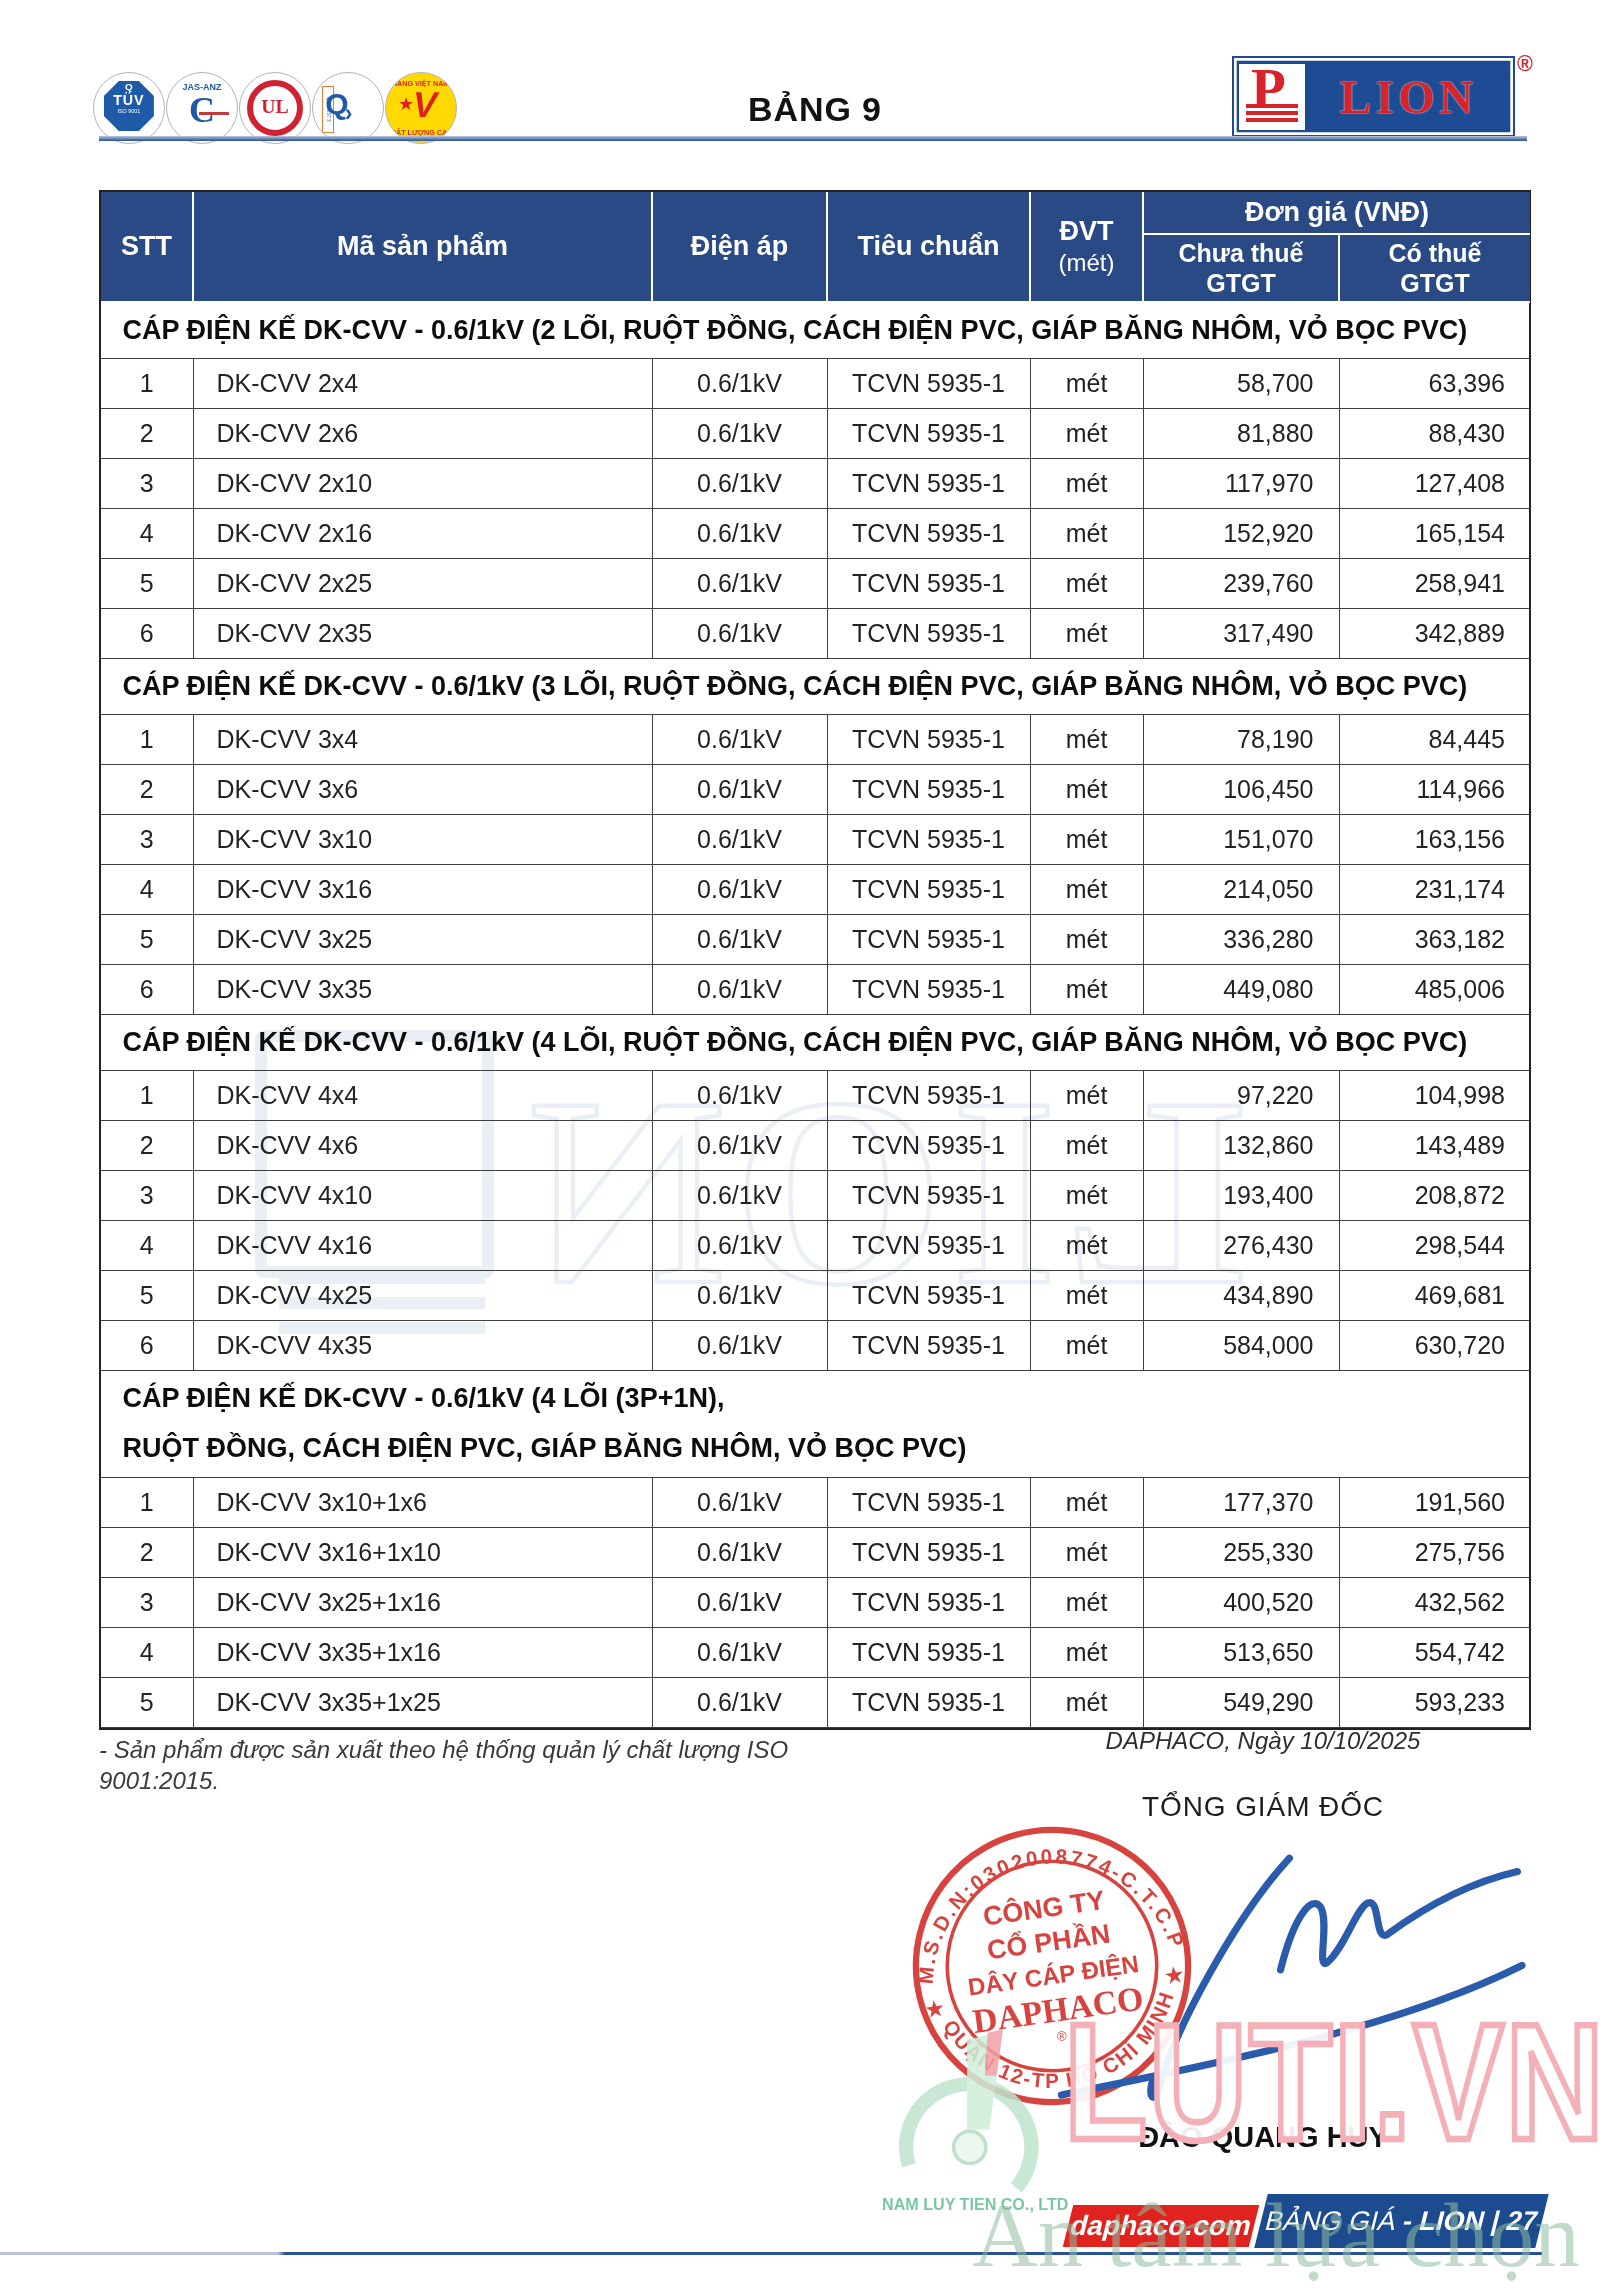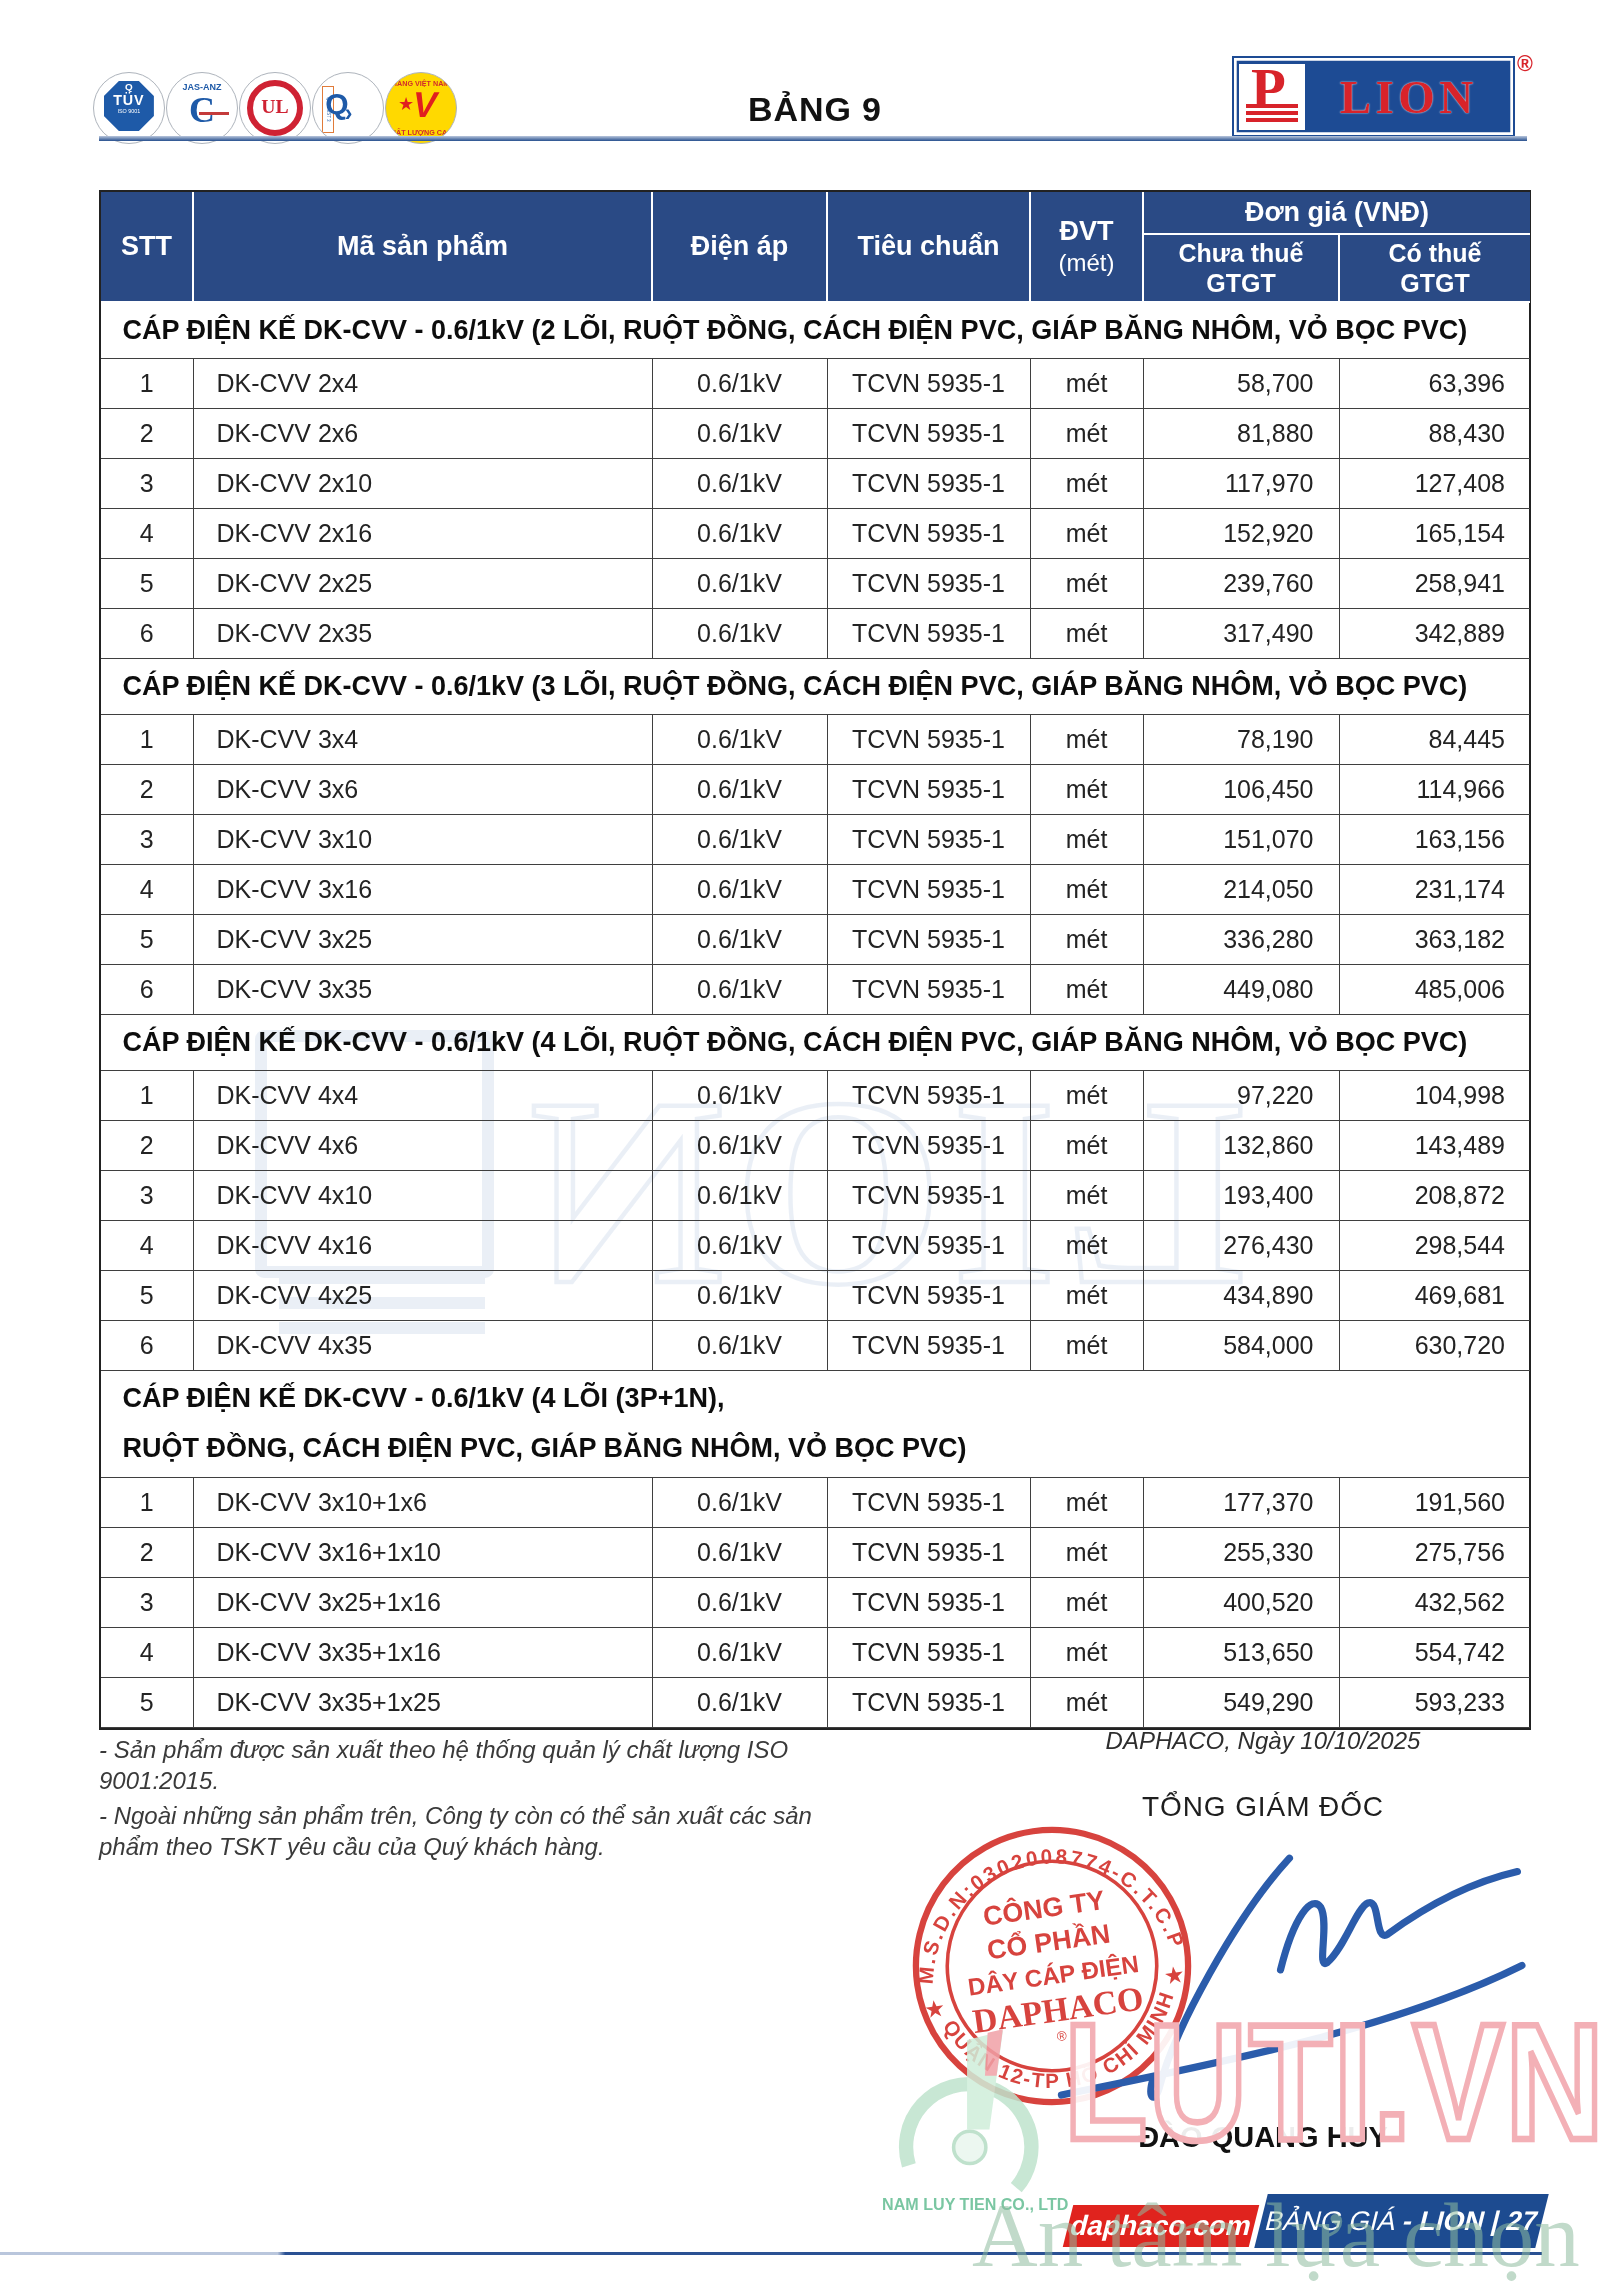--- a/index.html
+++ b/index.html
@@ -428,21 +428,20 @@
             <td class="c-unit">mét</td>
             <td class="c-price">549,290</td>
             <td class="c-price lastcol">593,233</td>
           </tr>
         </tbody>
     </table>
   </div>
 
   <div class="notes">
     <div>- Sản phẩm được sản xuất theo hệ thống quản lý chất lượng ISO 9001:2015.</div>
-    <div>- Ngoài những sản phẩm trên, Công ty còn có thể sản xuất các sản phẩm theo TSKT yêu cầu của Quý khách hàng.</div>
   </div>
 
   <div class="sig-date">DAPHACO, Ngày 10/10/2025</div>
   <div class="sig-title">TỔNG GIÁM ĐỐC</div>
   <div class="sig-name">ĐÀO QUANG HUY</div>
 
   <svg class="stamp" width="376" height="376" viewBox="0 0 420 420">
     <circle cx="210" cy="210" r="152" fill="none" stroke="#d4342e" stroke-width="7"></circle>
     <circle cx="210" cy="210" r="117" fill="none" stroke="#d4342e" stroke-width="4"></circle>
     <defs>

